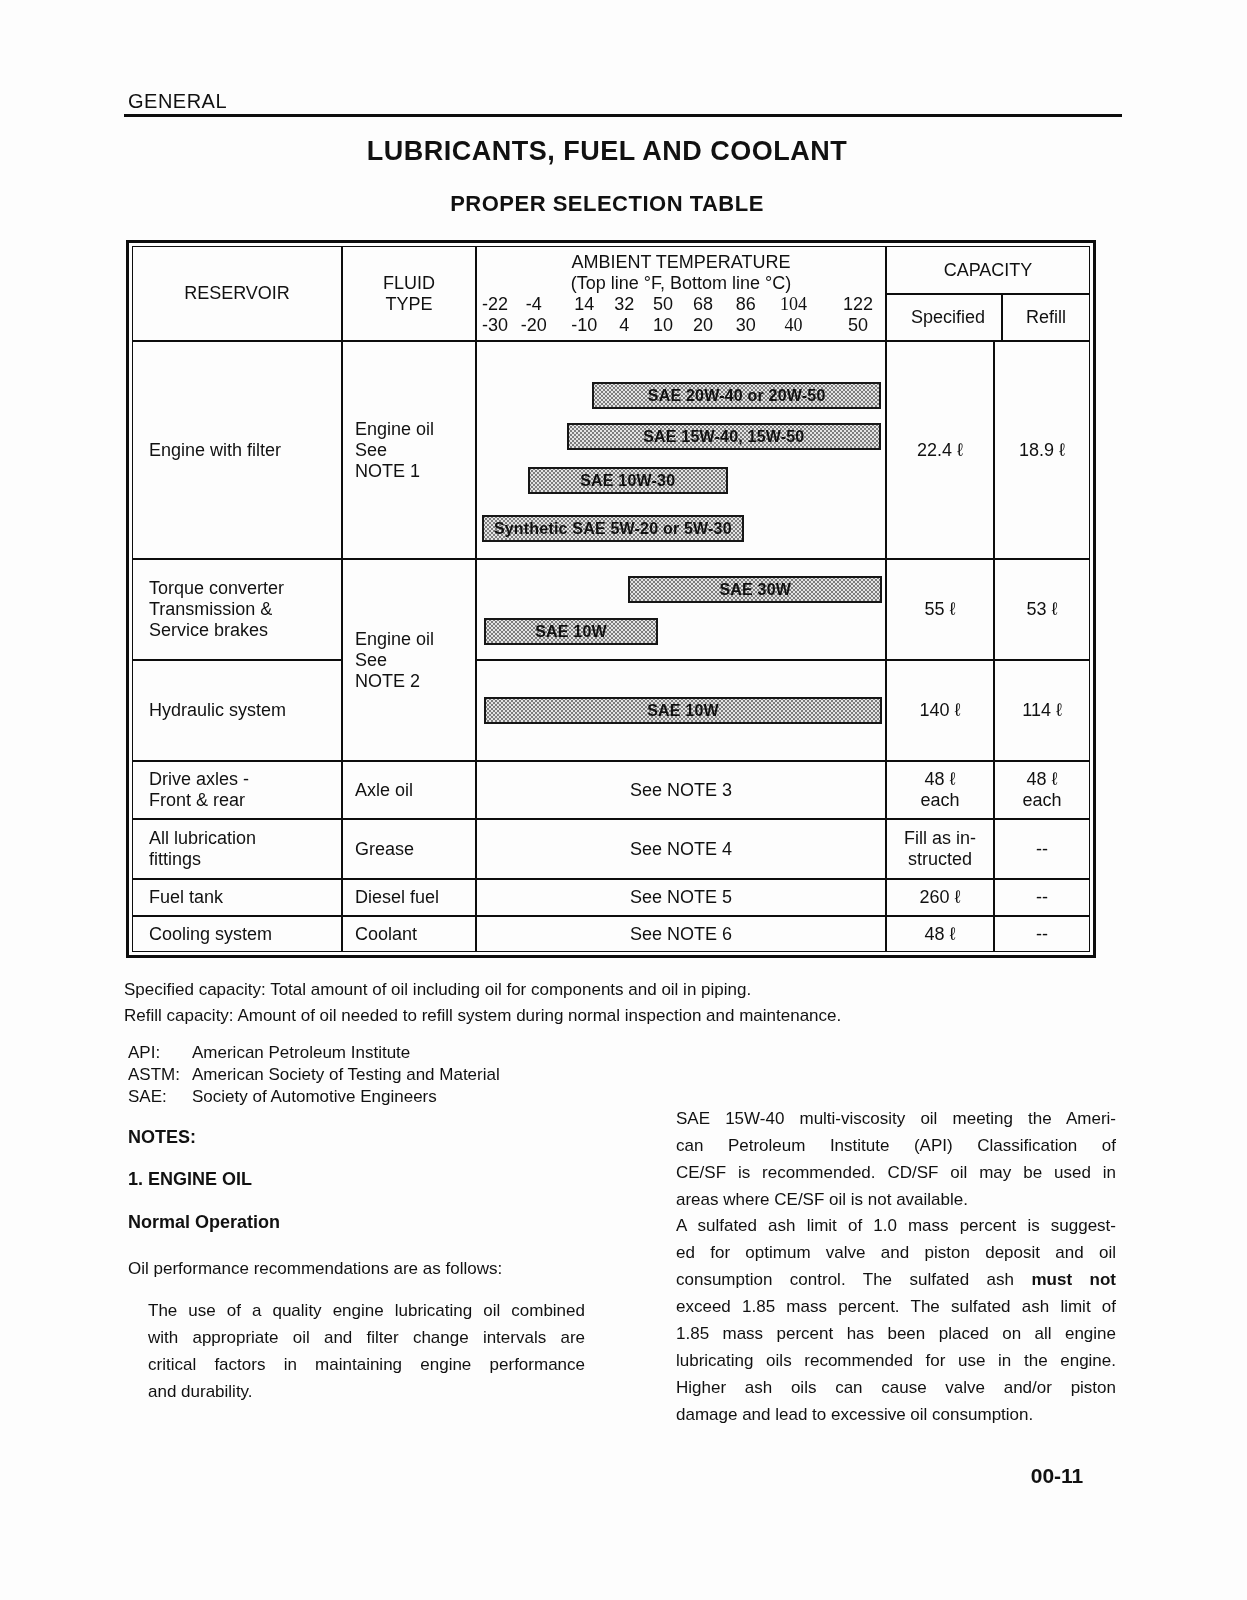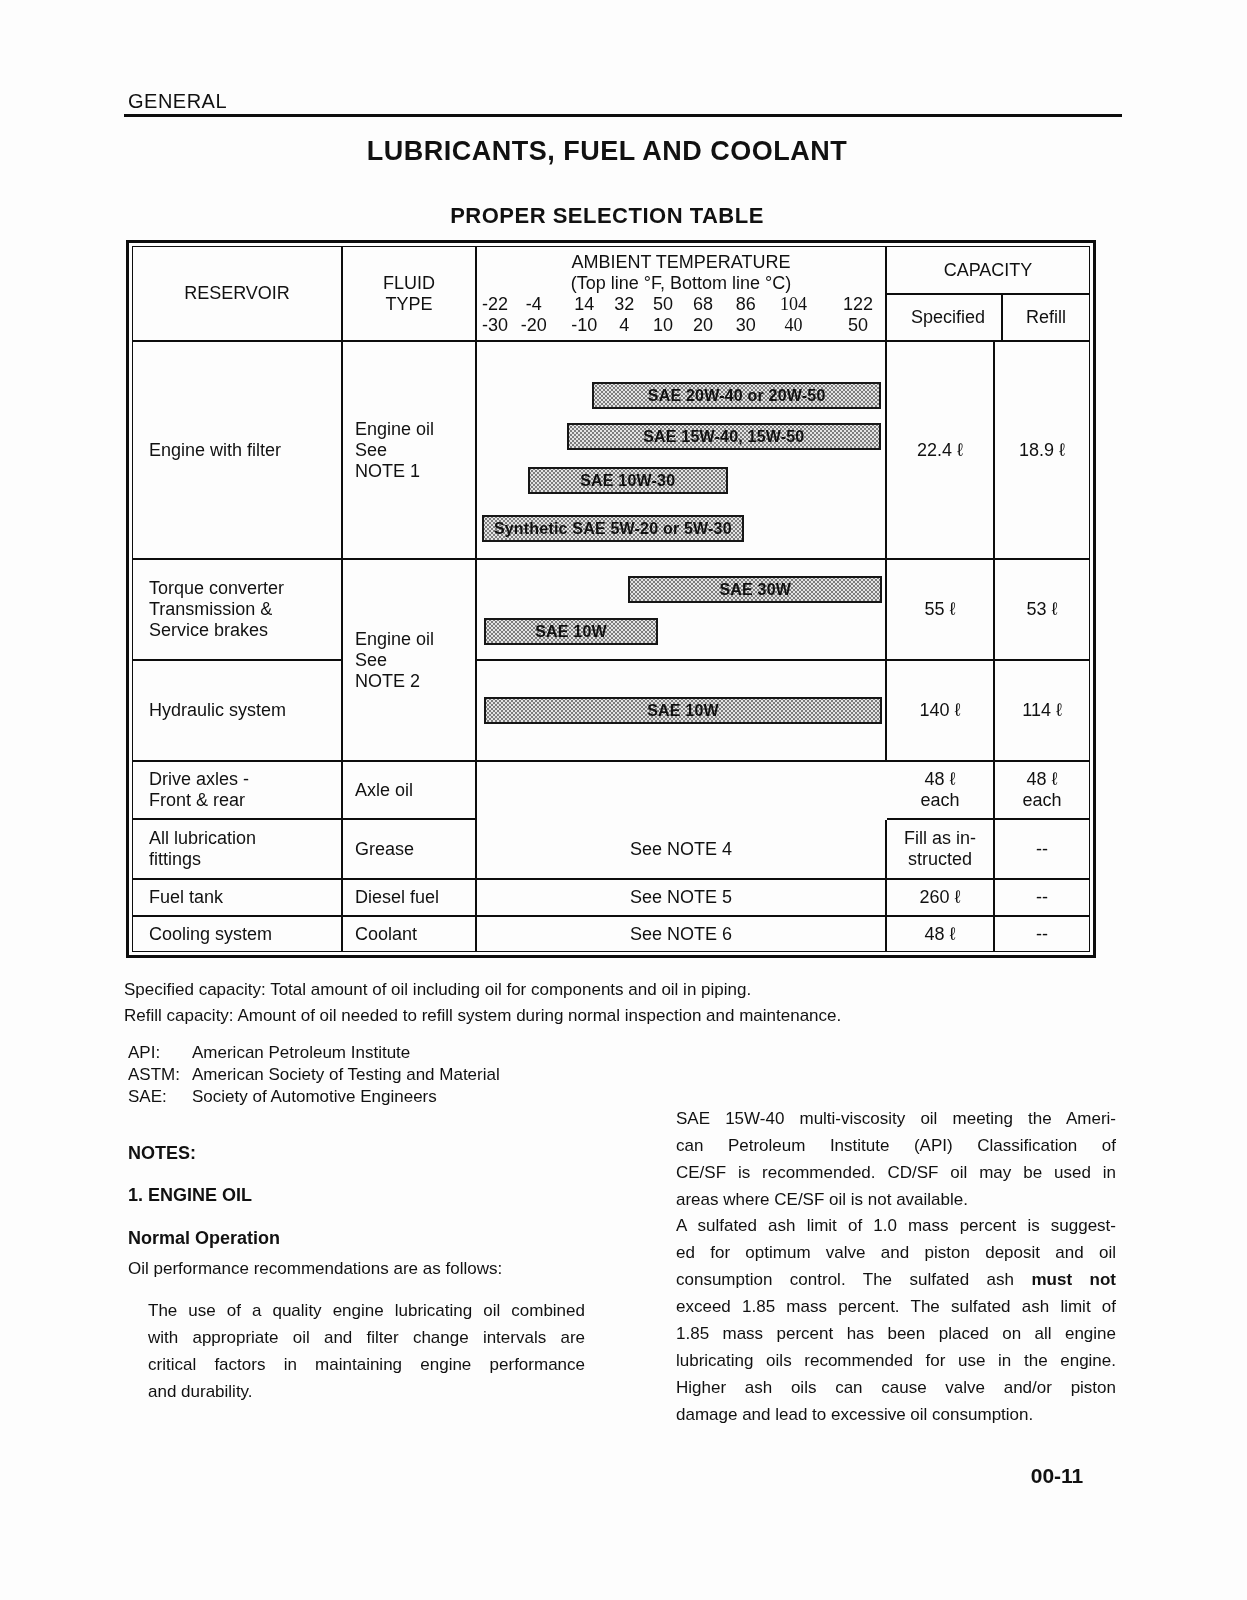--- a/index.html
+++ b/index.html
@@ -7,21 +7,21 @@
     position:relative; width:1247px; height:1600px; margin:0 auto;
     background:#fdfdfd; color:#111;
     font-family:"Liberation Sans","DejaVu Sans",sans-serif;
     overflow:hidden;
   }
   
   .general{position:absolute;left:128px;top:90px;font-size:20px;font-weight:normal;letter-spacing:0.5px;}
   .header-rule{position:absolute;left:124px;top:114px;width:998px;height:3px;background:#0d0d0d;}
   .title-wrap{position:absolute;left:110px;top:136px;width:994px;text-align:center;}
   .doc-title{font-size:27px;font-weight:bold;letter-spacing:0.5px;}
-  .doc-subtitle{margin-top:36px;font-size:22px;font-weight:bold;letter-spacing:0.5px;}
+  .doc-subtitle{margin-top:24px;font-size:22px;font-weight:bold;letter-spacing:0.5px;}
   
   .table-outer{
     position:absolute;left:126px;top:240px;width:970px;height:718px;
     border:3px solid #0d0d0d;padding:3px;box-sizing:border-box;
   }
   .table-inner{
     width:100%;height:100%;border:1.5px solid #0d0d0d;box-sizing:border-box;
     display:grid;
     grid-template-columns:210px 134px 410px 108px 1fr;
     grid-template-rows:95px 218px 101px 101px 58px 60px 37px 1fr;
@@ -52,21 +52,21 @@
     display:flex;align-items:center;justify-content:center;
     font-weight:bold;font-size:16px;letter-spacing:0.2px;white-space:nowrap;
   }
   
   .body-block{position:absolute;font-size:17px;line-height:26px;}
   .para{position:absolute;font-size:17px;line-height:27px;}
   .jline{text-align:justify;text-align-last:justify;}
   .pline{text-align:left;}
   .abbr-row{line-height:22px;}
   .abbr{display:inline-block;width:64px;}
-  .h-bold{position:absolute;font-size:18px;font-weight:bold;margin-top:16px;}
+  .h-bold{position:absolute;font-size:18px;font-weight:bold;}
   .page-num{position:absolute;left:1012px;top:1464px;width:90px;text-align:center;font-size:21px;font-weight:bold;}
 </style>
 </head>
 <body>
 
 <div class="page">
 
   <div class="general">GENERAL</div>
   <div class="header-rule"></div>
   <div class="title-wrap">
@@ -139,20 +139,21 @@
       <div class="t-cell cell-left" style="grid-column:1;grid-row:4;">Hydraulic system</div>
       <div class="t-cell" style="grid-column:3;grid-row:4;">
           <div class="bar" style="left: 1.7%; width: 97.6%; top: 36px;">SAE 10W</div>
         </div>
       <div class="t-cell cell-center" style="grid-column:4;grid-row:4;">140 ℓ</div>
       <div class="t-cell no-r cell-center" style="grid-column:5;grid-row:4;">114 ℓ</div>
 
       <div class="t-cell cell-left" style="grid-column:1;grid-row:5;">Drive axles -
 Front &amp; rear</div>
       <div class="t-cell cell-left fluid-pad" style="grid-column:2;grid-row:5;">Axle oil</div>
+      <div class="t-cell cell-center" style="grid-column:3;grid-row:5;">See NOTE 3</div>
       <div class="t-cell cell-center" style="grid-column:4;grid-row:5;">48 ℓ
 each</div>
       <div class="t-cell no-r cell-center" style="grid-column:5;grid-row:5;">48 ℓ
 each</div>
 
       <div class="t-cell cell-left" style="grid-column:1;grid-row:6;">All lubrication
 fittings</div>
       <div class="t-cell cell-left fluid-pad" style="grid-column:2;grid-row:6;">Grease</div>
       <div class="t-cell cell-center" style="grid-column:3;grid-row:6;">See NOTE 4</div>
       <div class="t-cell cell-center" style="grid-column:4;grid-row:6;">Fill as in-

